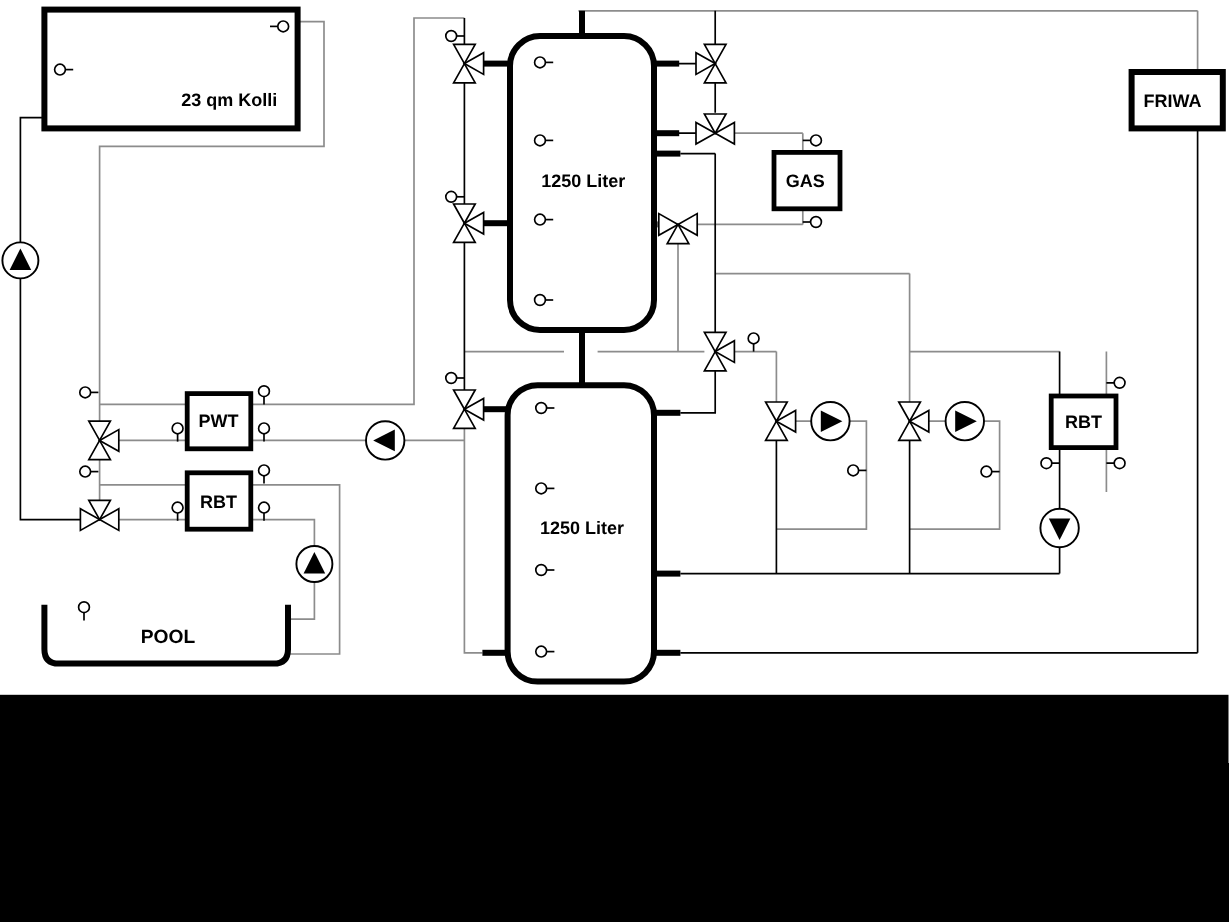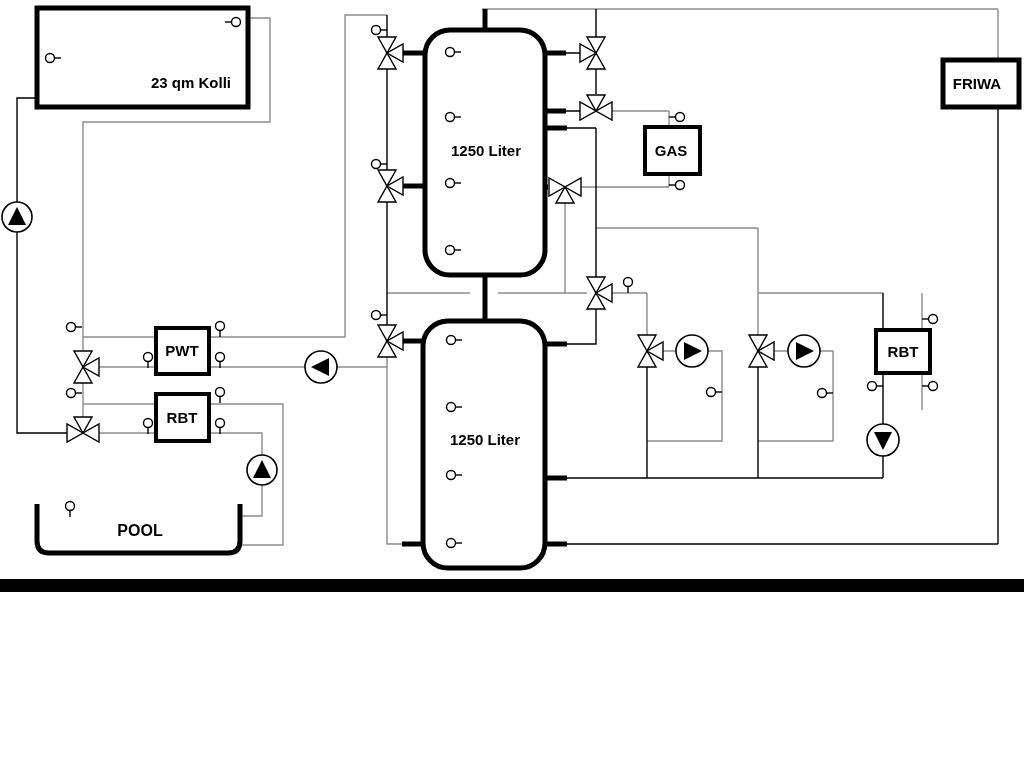--- a/index.html
+++ b/index.html
@@ -1,16 +1,16 @@
 <!DOCTYPE html>
 <html style="--line: #000000; --line-soft: #8c8c8c; --bg: #ffffff; --band: #000000; --text: #000000;"><head>
 <meta charset="utf-8">
 <style>
   html,body{margin:0;padding:0;background:#fff;}
-  .stage{position:relative;width:1024px;height:592px;background:var(--bg,#fff);overflow:hidden;
+  .stage{position:relative;width:1024px;height:768px;background:var(--bg,#fff);overflow:hidden;
          font-family:"Liberation Sans",sans-serif;}
   svg{position:absolute;left:0;top:0;}
   
   .pg{stroke:var(--line-soft,#8c8c8c);stroke-width:1.4;fill:none;}
   .pk{stroke:var(--line,#000);stroke-width:1.4;fill:none;}
   .pt{stroke:var(--line,#000);stroke-width:5;fill:none;}
   .box{fill:#fff;stroke:var(--line,#000);stroke-width:4;}
   .box5{fill:#fff;stroke:var(--line,#000);stroke-width:5;}
   .lbl{font:bold 15px "Liberation Sans",sans-serif;fill:var(--text,#000);text-anchor:middle;}
   .lbl16{font:bold 16px "Liberation Sans",sans-serif;}

